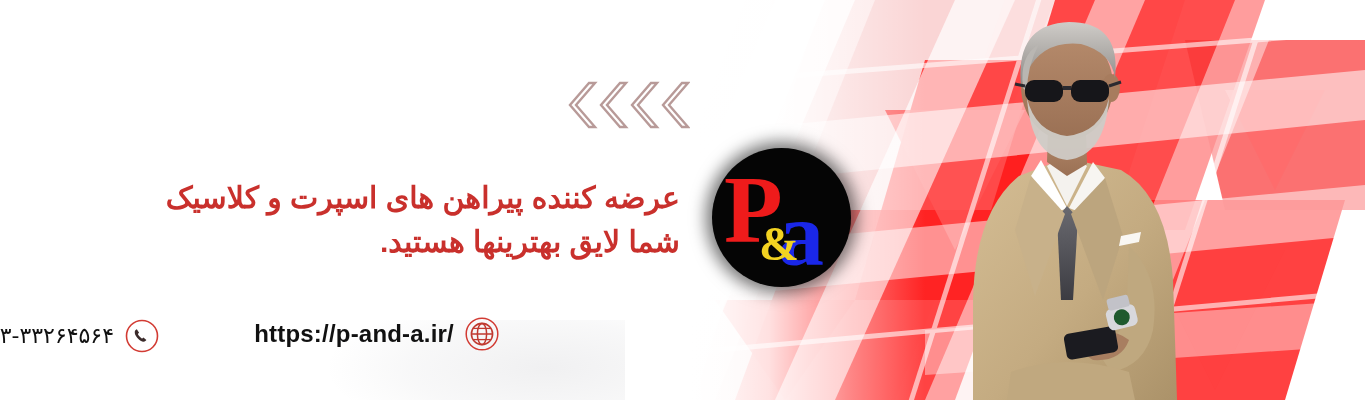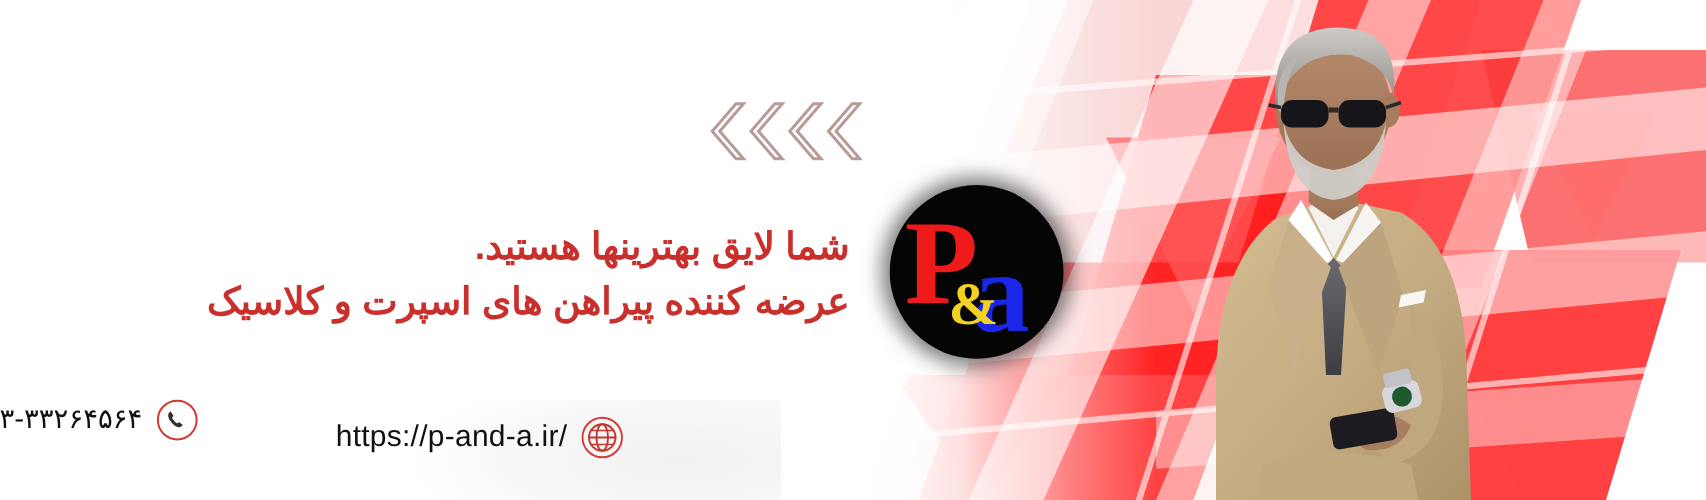--- a/index.html
+++ b/index.html
@@ -107,21 +107,21 @@
     z-index:5;
     direction:rtl;
   }
   .contact-item{
     position:absolute;
     display:flex;
     align-items:center;
     gap:10px;
   }
   #phone-item{ right:520px; top:6px; }
-  #web-item{ right:180px; top:20px; }
+  #web-item{ right:180px; top:4px;font-weight:bold; }
 
   .contact-text{
     color:#111111;
     font-size:23px;
     line-height:30px;
     white-space:nowrap;
     font-family:"DejaVu Sans", sans-serif;
   }
   #phone-number{ font-size:22px; direction:rtl; }
   #web-url{ font-size:24px; direction:ltr; font-family:"Liberation Sans",sans-serif; letter-spacing:.2px;}
@@ -278,22 +278,22 @@
 
   <div id="logo">
     <div class="mark">
       <span class="l-p">P</span>
       <span class="l-a">a</span>
       <span class="l-amp">&amp;</span>
     </div>
   </div>
 
   <div id="headline">
+    <div>عرضه کننده پیراهن های اسپرت و کلاسیک</div>
     <div>شما لایق بهترینها هستید.</div>
-    <div>عرضه کننده پیراهن های اسپرت و کلاسیک</div>
   </div>
 
   <div id="contact">
 
     <div id="phone-item" class="contact-item">
       <span class="icon-circle">
         <svg width="36" height="36" viewBox="0 0 36 36">
           <circle cx="18" cy="18" r="15.5" fill="none" stroke="#d23b33" stroke-width="1.6"></circle>
           <path d="M12.6 11.2c-.9.4-1.6 1.3-1.8 2.3-.3 1.7.5 4 2.4 6.3 1.9 2.3 4.1 3.8 5.8 4 1 .1 2-.3 2.7-1.1l.7-.8-3-2.4-1.1 1c-.1.1-.3.1-.5 0-1-.6-1.9-1.4-2.7-2.4-.6-.8-1-1.4-1.2-2 0-.2 0-.3.1-.4l1.1-.9-2.1-3.3z" fill="#3b2b2b"></path>
         </svg>

